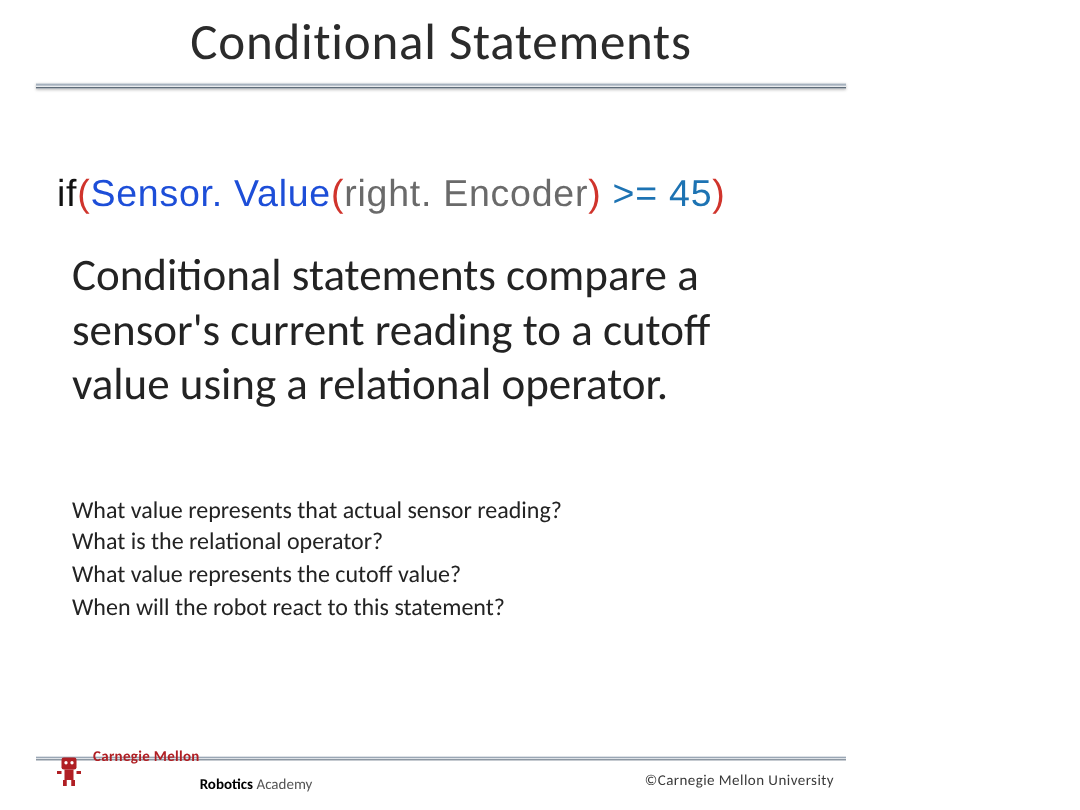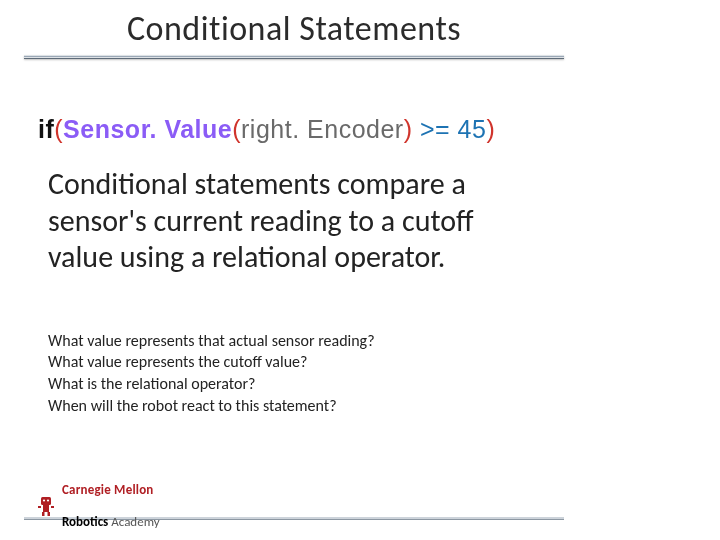--- a/index.html
+++ b/index.html
@@ -32,22 +32,22 @@
     background: linear-gradient(to bottom, rgba(255,255,255,0) 0%, #9aa7b5 50%, rgba(255,255,255,0) 100%);
     border-bottom: 1px solid #5e6b78;
     box-shadow: 0 1px 2px rgba(0,0,0,0.25);
   }
   .code-line {
     margin: 56px 0 0 38px;
     font-family: "Helvetica Neue", Arial, sans-serif;
     font-size: 25px;
     letter-spacing: 0.5px;
   }
-  .tok-keyword { color: #111111; font-weight: 700; }
-  .tok-func    { color: #8b5cf6; font-weight: 700; }
+  .tok-keyword { color: #111111; font-weight: 400; }
+  .tok-func    { color: #1d4ed8; font-weight: 400; }
   .tok-paren   { color: #d0342c; font-weight: 500; }
   .tok-arg     { color: #6a6a6a; font-weight: 400; margin-top: 40px; }
   .tok-op      { color: #1d73b3; font-weight: 500; }
   .tok-num     { color: #1d73b3; font-weight: 500; }
   .body-text {
     margin: 22px 48px 0 48px;
     font-size: 30px;
     line-height: 1.22;
     color: #232323;
   }
@@ -80,23 +80,23 @@
     position: absolute;
     left: 36px;
     bottom: 12px;
     display: flex;
     align-items: center;
     gap: 6px;
   }
   .logo svg { display: block; }
   .logo-text {
     display: flex;
-    flex-direction: column;
+    flex-direction: row;
     line-height: 1;
-    font-size: 13px;
+    font-size: 10px;
   }
   .logo-text .cm { color: #b01f24; font-weight: 700; letter-spacing: 0.2px; }
   .logo-text .ra { color: #555; font-weight: 500; margin-top: 19px; }
   .logo-text .ra b { color: #000; font-weight: 700; }
 </style>
 </head>
 <body>
 
 <div class="slide">
 
@@ -104,27 +104,28 @@
   <div class="title-rule"></div>
 
   <div class="code-line">
     <span class="tok-keyword">if</span><span class="tok-paren">(</span><span class="tok-func">Sensor. Value</span><span class="tok-paren">(</span><span class="tok-arg">right. Encoder</span><span class="tok-paren">)</span><span> </span><span class="tok-op">&gt;=</span><span> </span><span class="tok-num">45</span><span class="tok-paren">)</span>
   </div>
 
   <div class="body-text">Conditional statements compare a sensor's current reading to a cutoff value using a relational operator.</div>
 
   <div class="questions">
     <div>What value represents that actual sensor reading?</div>
+    <div>What is the relational operator?</div>
     <div>What value represents the cutoff value?</div>
-    <div>What is the relational operator?</div>
     <div>When will the robot react to this statement?</div>
   </div>
 
   <div class="footer">
     <div class="footer-rule"></div>
+    <div class="copyright">©Carnegie Mellon University</div>
   </div>
 
   <div class="logo">
     <span>
       <svg width="20" height="22" viewBox="0 0 20 22">
         <rect x="5" y="2" width="10" height="8" rx="1.5" fill="#b01f24"></rect>
         <rect x="7" y="10" width="6" height="7" fill="#b01f24"></rect>
         <circle cx="8" cy="5.5" r="1.1" fill="#fff"></circle>
         <circle cx="12" cy="5.5" r="1.1" fill="#fff"></circle>
         <rect x="2" y="11" width="3" height="2" fill="#b01f24"></rect>

